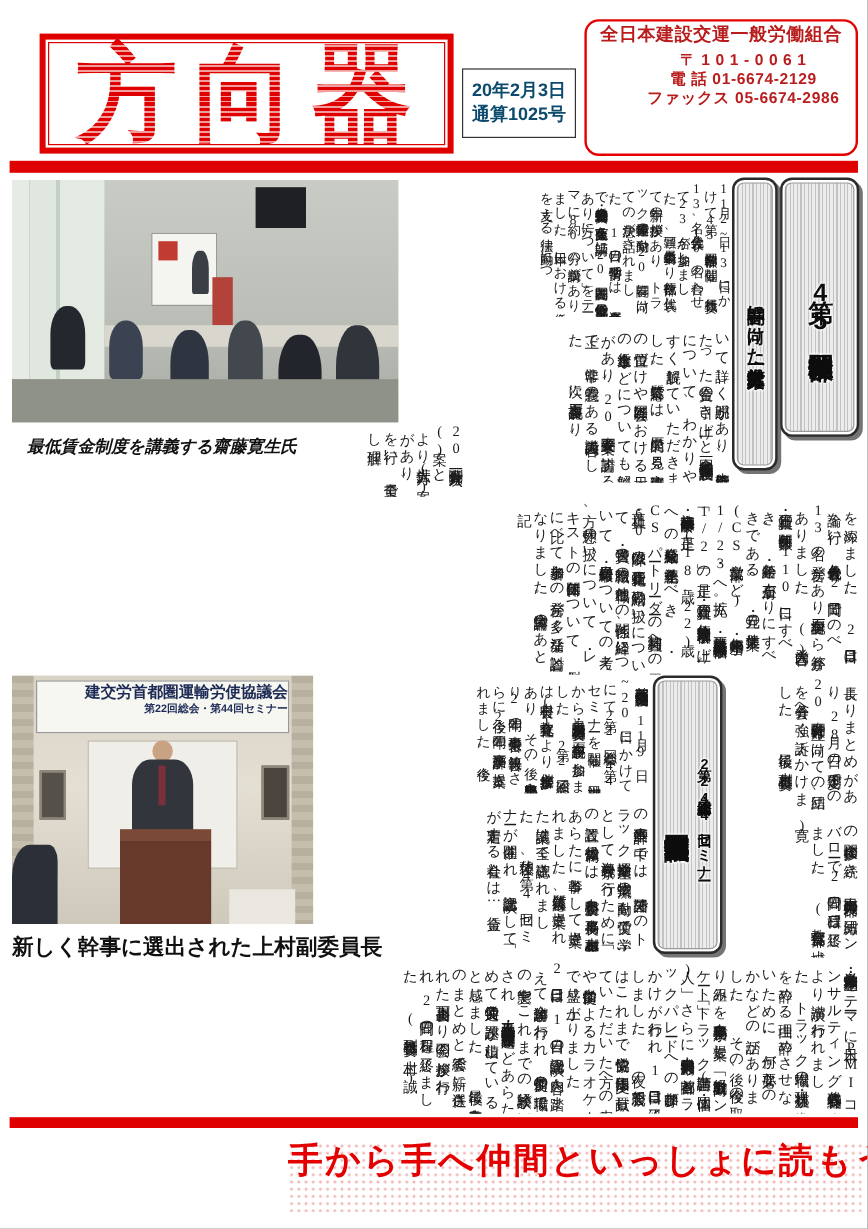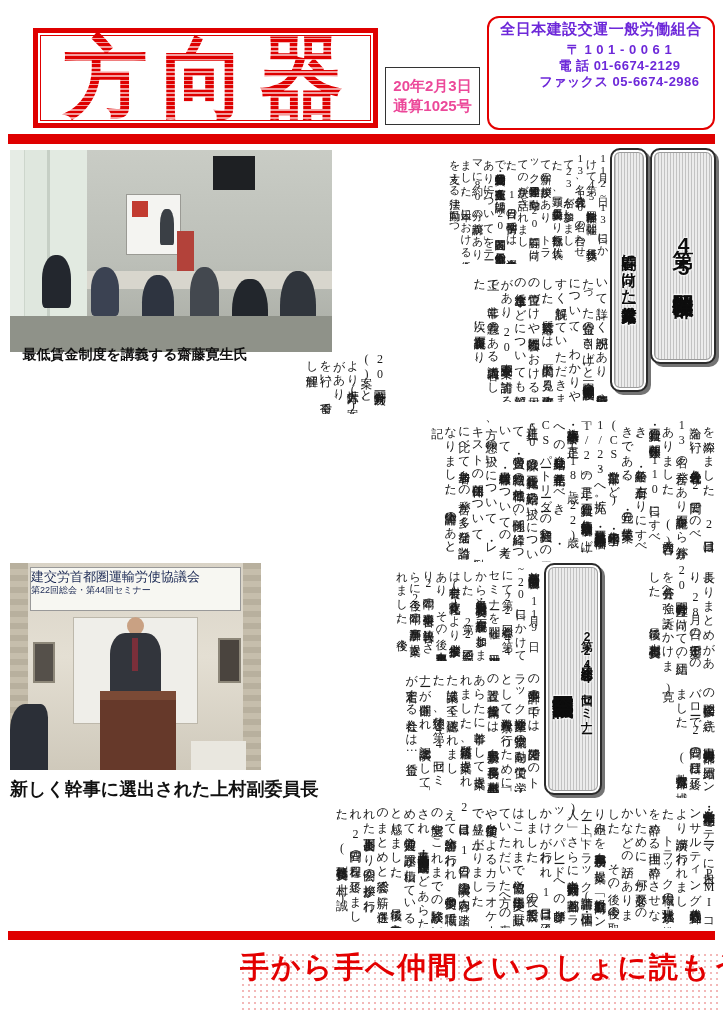--- a/index.html
+++ b/index.html
@@ -10,24 +10,24 @@
             border:5px solid #df0000;box-sizing:border-box;}
   .mast-inner{position:absolute;inset:2px;border:1px solid #df0000;
               display:flex;align-items:center;justify-content:center;}
   .mast-title{font-family:"Liberation Sans","DejaVu Sans",sans-serif;font-weight:bold;
               font-size:84px;line-height:84px;color:#df0000;letter-spacing:14px;
               transform:scaleY(1.05);white-space:nowrap;padding-left:10px;}
   .mast-stripes{position:absolute;inset:4px;pointer-events:none;
       background:repeating-linear-gradient(0deg,rgba(255,255,255,.62) 0 1.6px,rgba(255,255,255,0) 1.6px 4.2px);}
   .issue-box{position:absolute;left:385px;top:57px;width:95px;height:58px;border:1.5px solid #333;
              box-sizing:border-box;display:flex;flex-direction:column;align-items:center;justify-content:center;
-             font-family:"Liberation Sans","DejaVu Sans",sans-serif;font-weight:bold;color:#ec4899;margin-top:10px;}
+             font-family:"Liberation Sans","DejaVu Sans",sans-serif;font-weight:bold;color:#0c4a6e;}
   .issue-box div{font-size:15px;line-height:20px;white-space:nowrap;}
   .pub-box{position:absolute;left:487px;top:16px;width:228px;height:114px;border:2.5px solid #e40000;
-           border-radius:12px;box-sizing:border-box;color:#6d28d9;
+           border-radius:12px;box-sizing:border-box;color:#b91c1c;
            font-family:"Liberation Sans","DejaVu Sans",sans-serif;font-weight:bold;text-align:center;
            padding-top:2px;}
   .pub-org{font-size:15px;line-height:17px;letter-spacing:.5px;white-space:nowrap;}
   .pub-branch{font-size:15px;line-height:17px;letter-spacing:9px;white-space:nowrap;}
   .pub-addr{margin-top:5px;font-size:13px;line-height:16px;white-space:nowrap;letter-spacing:.5px;padding-left:37px;}
   .red-rule{position:absolute;background:#df0000;}
   
   .hbox{position:absolute;border:2.5px solid #2b2b2b;border-radius:10px;box-sizing:border-box;
         background:#ececec;
         background-image:repeating-linear-gradient(90deg,rgba(110,110,110,.33) 0 1px,rgba(255,255,255,0) 1px 3px);
@@ -39,22 +39,22 @@
   
   .v{position:absolute;writing-mode:vertical-rl;text-orientation:upright;color:#191919;
      font-size:12px;line-height:13.6px;letter-spacing:.6px;overflow:hidden;}
   .v.small{font-size:11px;line-height:11.4px;letter-spacing:.2px;}
   
   .photo{position:absolute;overflow:hidden;background:#b9bdb6;}
   .photo .p{position:absolute;}
   .caption{position:absolute;text-align:center;font-family:"Liberation Sans","DejaVu Sans",sans-serif;
            font-weight:bold;font-size:14px;color:#111;white-space:nowrap;}
   .banner-txt{position:absolute;left:8%;top:2%;width:84%;height:21%;background:#f7f7f2;
-              border:1px solid #999;box-sizing:border-box;text-align:left;color:#1c2a55;
-              font-family:"Liberation Sans","DejaVu Sans",sans-serif;font-weight:normal;overflow:hidden;}
+              border:1px solid #999;box-sizing:border-box;text-align:right;color:#1c2a55;
+              font-family:"Liberation Sans","DejaVu Sans",sans-serif;font-weight:bold;overflow:hidden;}
   .banner-txt .l1{font-size:13px;line-height:17px;white-space:nowrap;}
   .banner-txt .l2{font-size:9px;line-height:11px;white-space:nowrap;}
   
   .dots{position:absolute;left:240px;top:952px;width:478px;height:58px;
         background-image:radial-gradient(#f3b8b8 1px,rgba(0,0,0,0) 1.4px);background-size:6px 6px;}
   .slogan{position:absolute;left:240px;top:948px;width:478px;text-align:center;color:#e30000;
           font-family:"Liberation Sans","DejaVu Sans",sans-serif;font-weight:bold;font-size:29px;
           letter-spacing:2px;white-space:nowrap;}
 </style>
 </head>
@@ -99,21 +99,21 @@
     <div class="p" style="left:52%;top:40%;width:5%;height:20%;background:#b3423a;"></div>
     <div class="p" style="left:24%;top:60%;width:76%;height:9%;background:#d8d6cd;"></div>
     <div class="p" style="left:10%;top:52%;width:9%;height:26%;background:#23272e;border-radius:45% 45% 12% 12%;"></div>
     <div class="p" style="left:25%;top:58%;width:9%;height:24%;background:#3b4252;border-radius:45% 45% 12% 12%;"></div>
     <div class="p" style="left:41%;top:62%;width:10%;height:30%;background:#2e3440;border-radius:45% 45% 12% 12%;"></div>
     <div class="p" style="left:56%;top:58%;width:9%;height:28%;background:#43484f;border-radius:45% 45% 12% 12%;"></div>
     <div class="p" style="left:69%;top:64%;width:11%;height:34%;background:#22262c;border-radius:45% 45% 12% 12%;"></div>
     <div class="p" style="left:84%;top:60%;width:11%;height:38%;background:#30353c;border-radius:45% 45% 12% 12%;"></div>
     <div class="p" style="left:0;top:82%;width:100%;height:18%;background:#8f9289;"></div>
   </div>
-  <div class="caption" style="left:10px;top:346px;width:250px;">最低賃金制度を講義する齋藤寛生氏</div>
+  <div class="caption" style="left:10px;top:364px;width:250px;font-style:italic;">最低賃金制度を講義する齋藤寛生氏</div>
 
   <div class="v small" style="left:336px;top:152px;width:272px;height:112px;">1月12日~13日にかけて第45回幹部学校を開催し、執行委員13名、分会代表10名の合わせて23名が参加しました。 冒頭、中島委員長より執行部を代表して新年の挨拶があり、トラック運輸業界の動向や20春闘に向けての決意が話されました。 1日目の情勢学習では、全労運常任幹事で賃金・公契約運動局長の斎藤寛生氏を講師に「20国民春闘と最低賃金制度のあり方について」をテーマに約80分の講義がありました。日本における賃金を支える法律、動向につ</div>
   <div class="v" style="left:388px;top:270px;width:220px;height:132px;">いて詳しく説明があり、生計費原則にたった賃金の引き上げと全国一律最低賃金制度創設の必要性について、わかりやすく解説していただきました。質疑応答では、歴史的に見る安倍政権の位置づけや国際社会における日本の賃金水準などについても解説があり、20春闘要求案を討論する上で、非常に意義のある講義内容でした。 次に石塚書記長より、</div>
   <div class="v" style="left:263px;top:352px;width:123px;height:62px;">20春闘方針第一次(案)と、部長より拡大方針(案)があり、討論を行い、全員で交流し理解</div>
   <div class="v" style="left:10px;top:418px;width:705px;height:144px;">を深めました。 2日目は、全体討論を行い、各分会代表者ら2日間でのべ13名の発言があり石塚書記から答弁がありました。 (発言内容) ・新正社員の年間休日数を110日にすべき。 ・年齢給を右肩上がりにすべきである。 ・元旦の休業提案(CS営業部など) ・年末年始手当の1/2・3へ拡充。 ・新正社員警送員奨励給件数単価「1/2」の是正 ・新正社員の年休失効分買取単価引き上げ。 ・家族手当扶養年齢の是正(18歳←22歳) ・最賃未達者への会社奨励給を基準給化すべき。 ・CSパートリーダーの契約社員への適用 ・正社員60歳以降の新正社員化の勤続給の扱いについて ・警送員の職務給の他職種との関係性、経緯について ・半日有給休暇についての考え方、休憩の扱いについて ・レキストの年間休日について 例年に比べて参加者らの発言が多く活発な討論となりました。全体討論のあと、石塚書記</div>
   <div class="v" style="left:606px;top:563px;width:109px;height:112px;">長よりまとめがあり、2月8日の定例委での20春闘方針確立に向けての団結、意思統一を各分会へ強く訴えかけました。 最後に上村副委員長</div>
   <div class="v" style="left:612px;top:680px;width:103px;height:118px;">の閉会挨拶に続き、吉田青年婦人部長の団結ガンバローで2日間の日程は終了しました。  (教育宣伝部長 小城 寛)</div>
 
   <div class="hbox" style="left:544px;top:563px;width:58px;height:232px;">
     <span class="vtxt" style="font-size:21px;line-height:28px;">首都圏運輸労使協議会</span>

